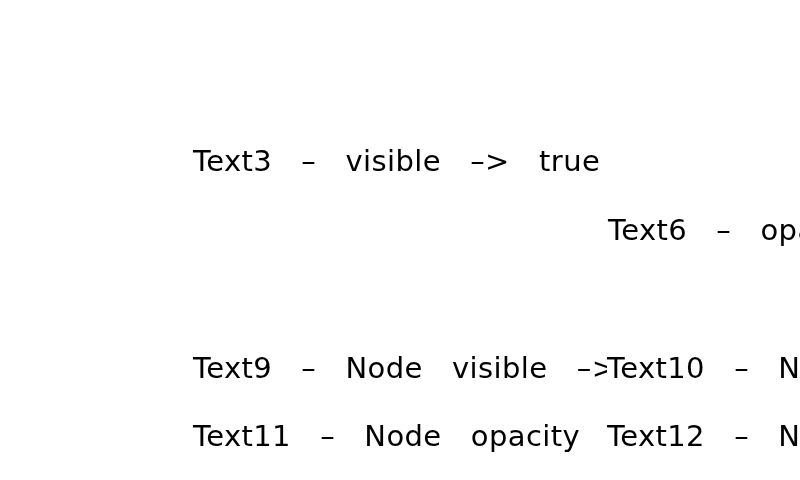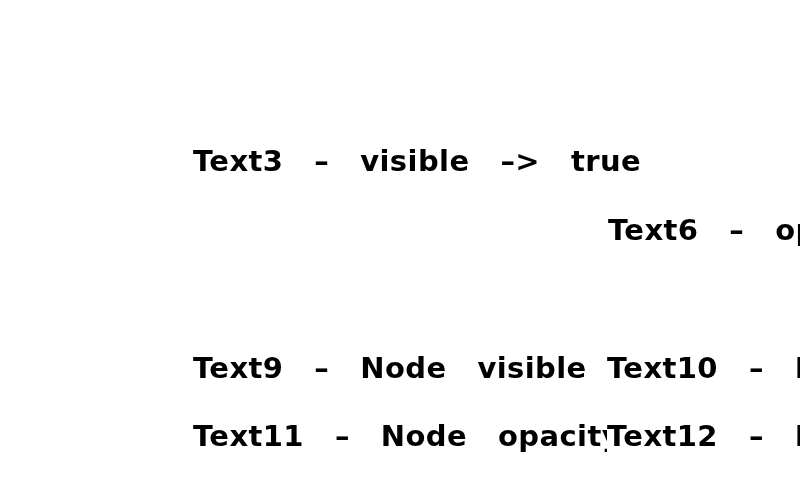--- a/index.html
+++ b/index.html
@@ -23,21 +23,21 @@
   }
   .text-node {
     position: absolute;
     white-space: pre;
     color: #000000;
     font-family: "DejaVu Sans", sans-serif;
     font-size: 29px;
     line-height: 34px;
     letter-spacing: 0.4px;
     word-spacing: 5px;
-    font-weight: 700;
+    font-weight: 400;
     background: transparent;
   }
   
   .n-text3  { left: 193px; top: 144px; }
   
   .n-text6  { left: 608px; top: 213px; }
   
   .n-text9  { left: 193px; top: 351px; }
   .n-text10 { left: 607px; top: 351px; }
   

